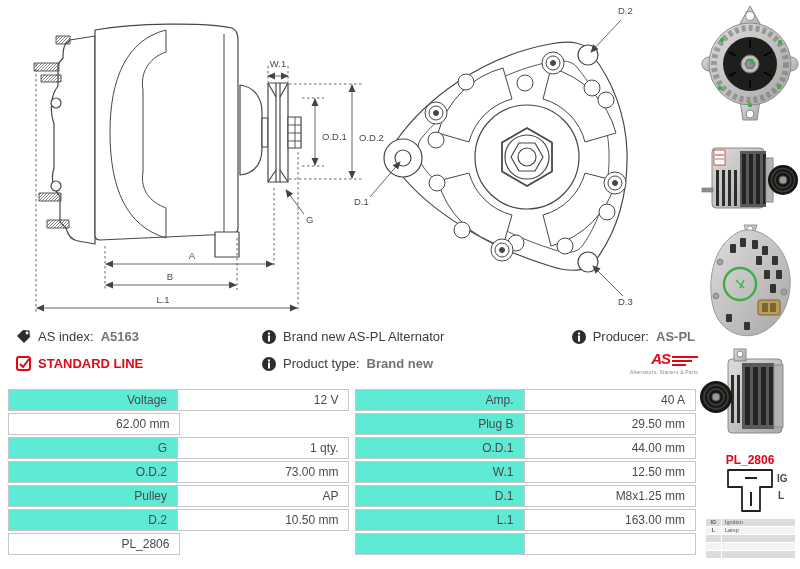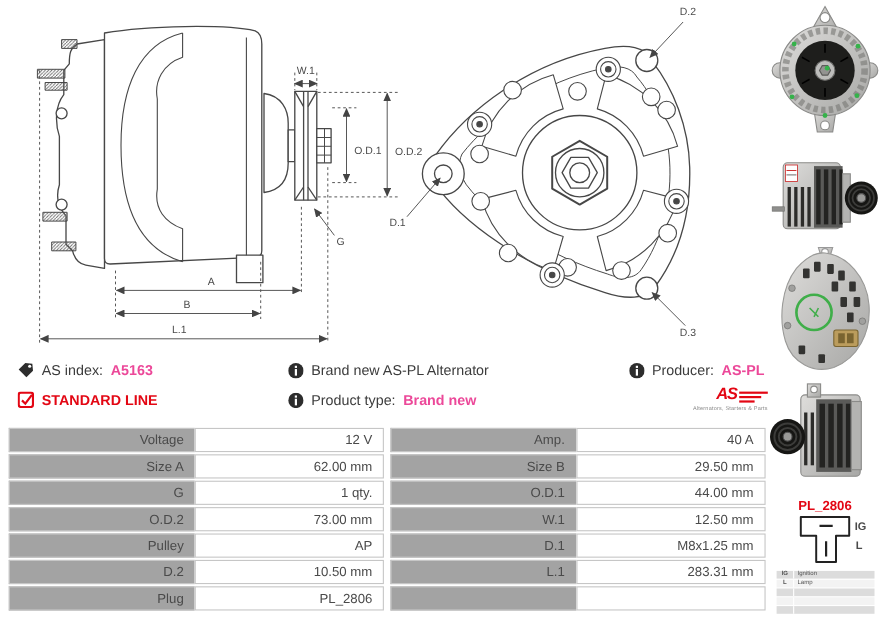--- a/index.html
+++ b/index.html
@@ -8,35 +8,35 @@
   svg text{font-family:"Liberation Sans",sans-serif;fill:#4a4a4a;}
   
   #drawing{position:absolute;left:0;top:0;}
   
   #photo-col{position:absolute;left:700px;top:0;width:100px;height:569px;}
   .photo{position:absolute;left:0;width:100px;cursor:pointer;}
   
   #info-bar{position:absolute;left:0;top:326px;width:700px;height:60px;font-size:13px;}
   .info-item{position:absolute;display:flex;align-items:center;gap:7px;white-space:nowrap;}
   .info-item .ic{flex:0 0 auto;display:inline-flex;}
-  .bold{font-weight:bold;color:#ec4899;}
+  .bold{font-weight:bold;color:#737373;}
   .red{color:#e30613;font-weight:bold;}
   #as-logo{position:absolute;right:2px;top:24px;text-align:right;}
   #as-logo .mark{display:flex;align-items:flex-end;justify-content:flex-end;}
   #as-logo .as-txt{font-style:italic;font-weight:700;font-size:15px;line-height:18px;color:#e30613;letter-spacing:-1px;}
   #as-logo .stripes{display:flex;flex-direction:column;gap:2px;margin-left:2px;margin-bottom:2px;}
   #as-logo .stripes i{display:block;height:2px;background:#e30613;}
   #as-logo .s1{width:26px;} #as-logo .s2{width:20px;} #as-logo .s3{width:14px;}
   #as-logo .tagline{font-size:5px;color:#8a8a8a;margin-top:1px;letter-spacing:.2px;}
   
   #spec-table{position:absolute;left:8px;top:389px;width:688px;display:grid;
               grid-template-columns:1fr 1fr;column-gap:5px;}
   .spec-col{display:flex;flex-direction:column;}
   .spec-row{display:flex;height:22px;margin-bottom:2px;}
-  .spec-row .lab{width:49.5%;background:#a3a3a3;border:1px solid #c6c6c6;border-right:none;
+  .spec-row .lab{width:49.5%;background:#5eead4;border:1px solid #c6c6c6;border-right:none;
                  display:flex;align-items:center;justify-content:flex-end;padding-right:10px;
                  font-size:12px;color:#4a4a4a;box-sizing:border-box;}
   .spec-row .val{width:50.5%;background:#fff;border:1px solid #c6c6c6;
                  display:flex;align-items:center;justify-content:flex-end;padding-right:10px;
                  font-size:12px;color:#4a4a4a;box-sizing:border-box;}
   
   #plug-code{position:absolute;left:700px;top:453px;width:100px;text-align:center;
              font-size:12px;font-weight:bold;color:#e30613;}
   #plug-svg{position:absolute;left:700px;top:466px;}
   #pin-table{position:absolute;left:706px;top:519px;width:89px;}
@@ -385,68 +385,66 @@
     </div>
   </div>
 
   <div id="spec-table">
     <div class="spec-col">
       <div class="spec-row">
         <div class="lab">Voltage</div>
         <div class="val">12 V</div>
       </div>
       <div class="spec-row">
-        <div class="lab">Size A</div>
         <div class="val">62.00 mm</div>
       </div>
       <div class="spec-row">
         <div class="lab">G</div>
         <div class="val">1 qty.</div>
       </div>
       <div class="spec-row">
         <div class="lab">O.D.2</div>
         <div class="val">73.00 mm</div>
       </div>
       <div class="spec-row">
         <div class="lab">Pulley</div>
         <div class="val">AP</div>
       </div>
       <div class="spec-row">
         <div class="lab">D.2</div>
         <div class="val">10.50 mm</div>
       </div>
       <div class="spec-row">
-        <div class="lab">Plug</div>
         <div class="val">PL_2806</div>
       </div>
     </div>
     <div class="spec-col">
       <div class="spec-row">
         <div class="lab">Amp.</div>
         <div class="val">40 A</div>
       </div>
       <div class="spec-row">
-        <div class="lab">Size B</div>
+        <div class="lab">Plug B</div>
         <div class="val">29.50 mm</div>
       </div>
       <div class="spec-row">
         <div class="lab">O.D.1</div>
         <div class="val">44.00 mm</div>
       </div>
       <div class="spec-row">
         <div class="lab">W.1</div>
         <div class="val">12.50 mm</div>
       </div>
       <div class="spec-row">
         <div class="lab">D.1</div>
         <div class="val">M8x1.25 mm</div>
       </div>
       <div class="spec-row">
         <div class="lab">L.1</div>
-        <div class="val">283.31 mm</div>
+        <div class="val">163.00 mm</div>
       </div>
       <div class="spec-row">
         <div class="lab"></div>
         <div class="val"></div>
       </div>
     </div>
   </div>
 
   <div id="plug-code">PL_2806</div>
 

